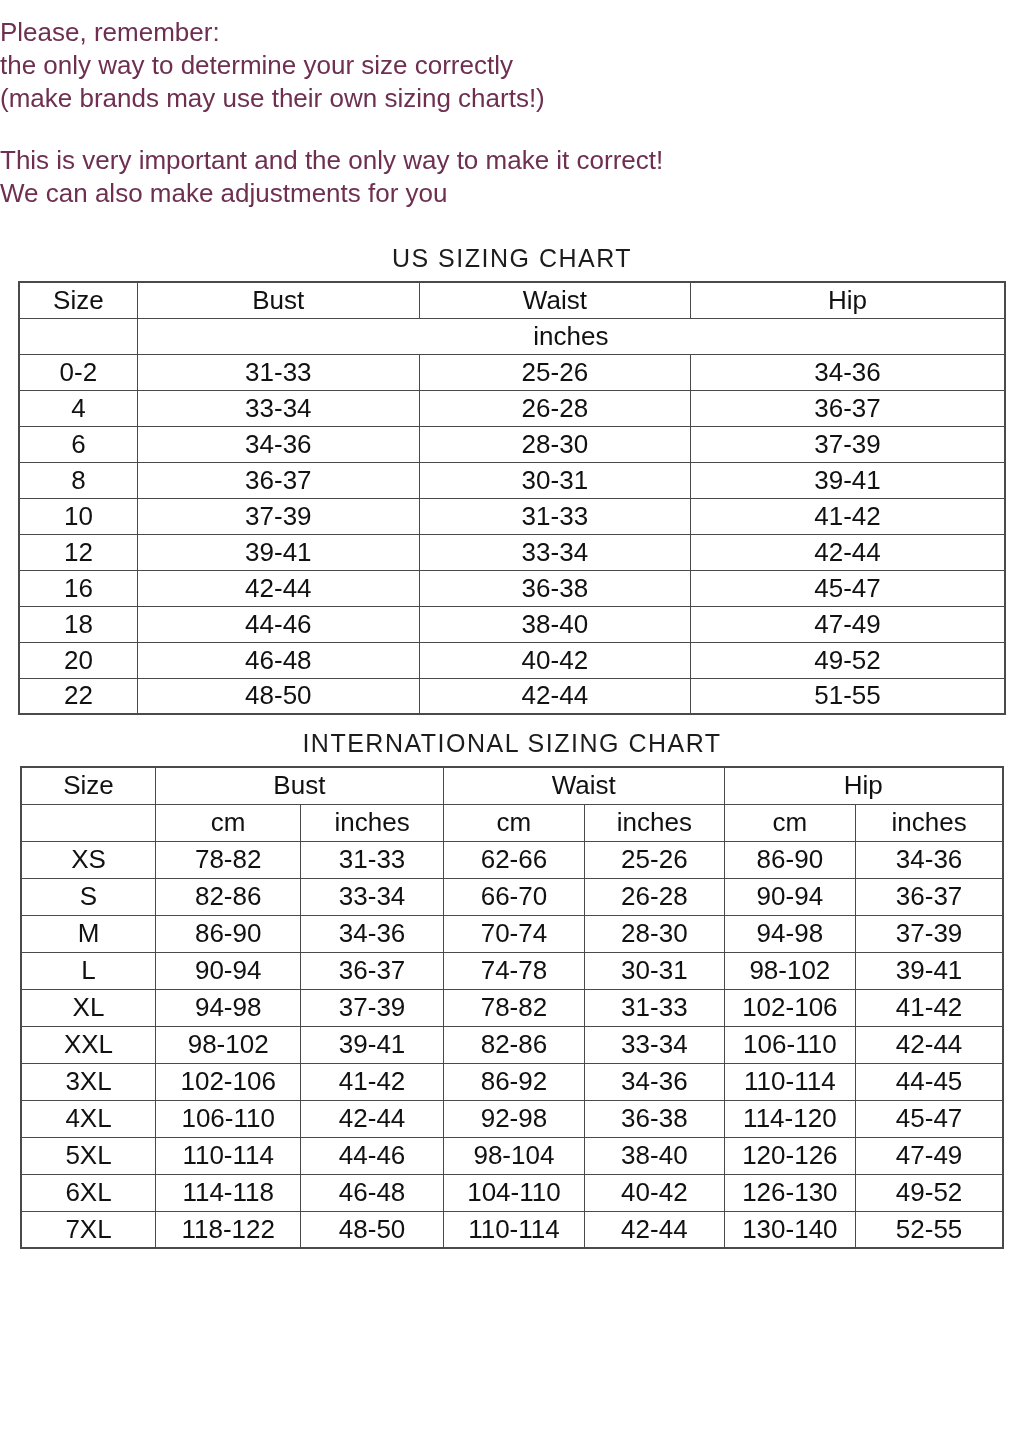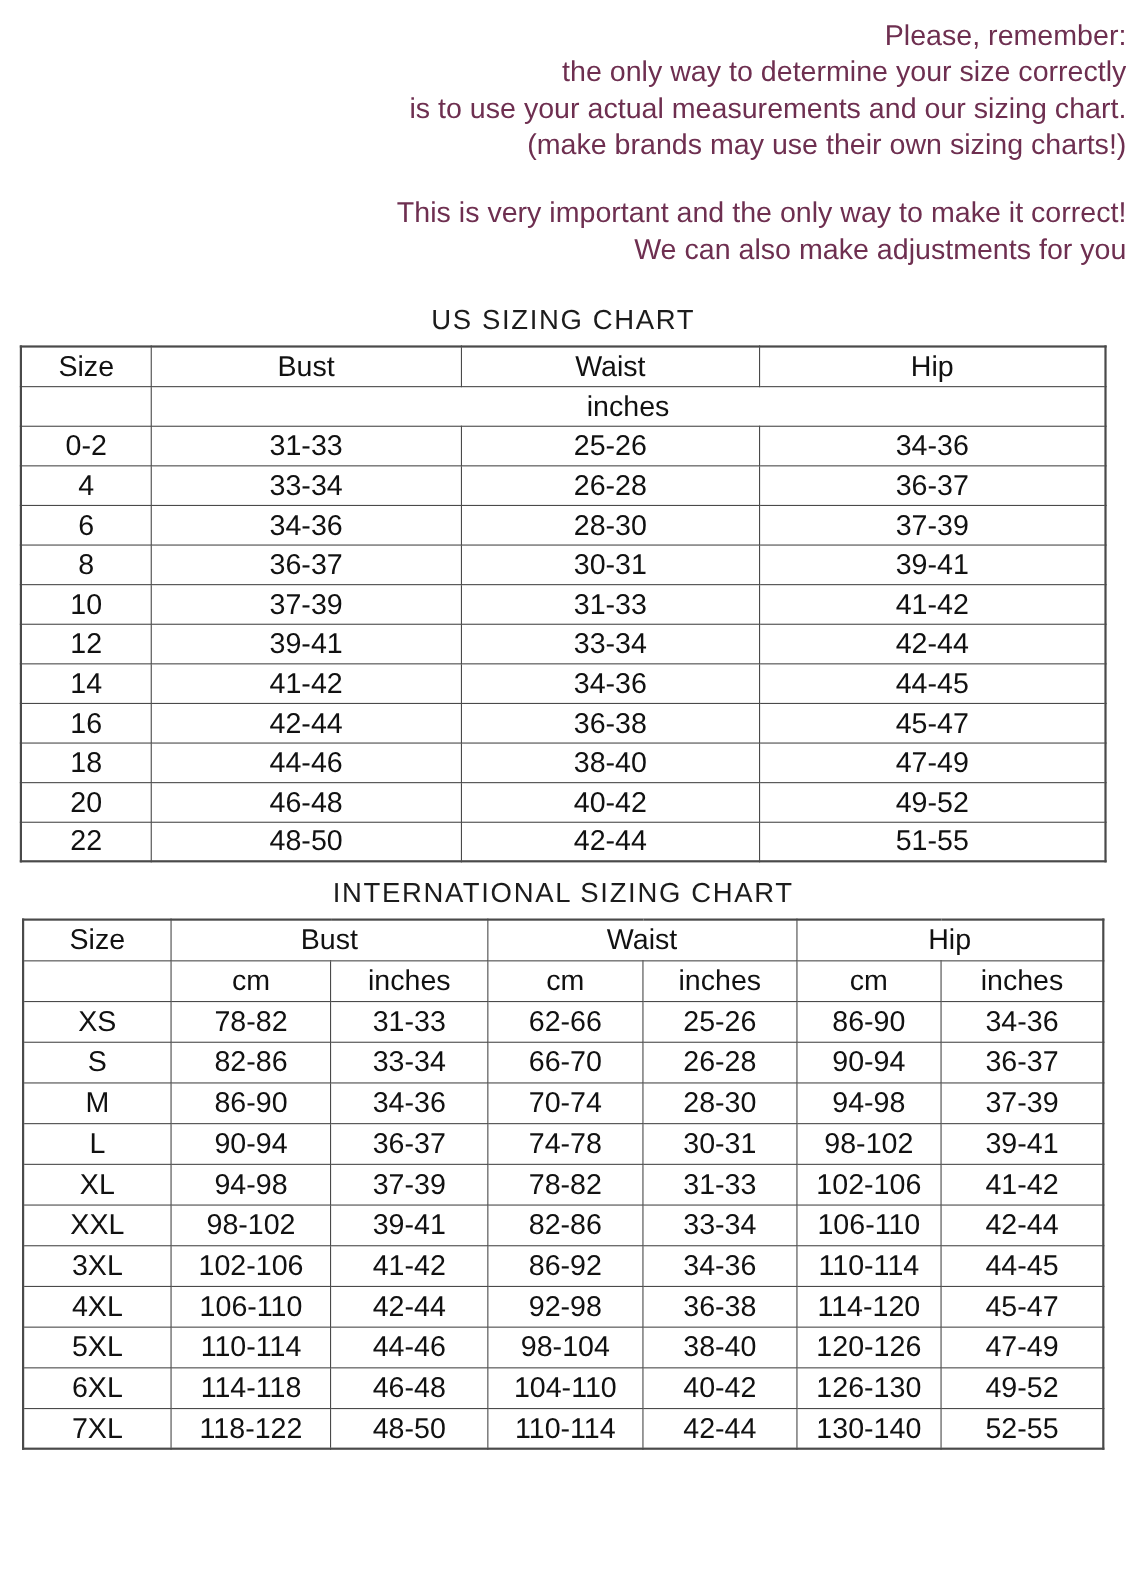--- a/index.html
+++ b/index.html
@@ -14,21 +14,21 @@
   body{
     width:1024px;height:1432px;
     background:var(--background);
     font-family:"Liberation Sans",sans-serif;
     color:var(--table-text);
     overflow:hidden;
   }
   .page{width:1024px;height:1432px;}
   .intro{
     padding-top:16px;
-    text-align:right;
+    text-align:left;
     color:var(--intro-text);
     font-size:26px;
     line-height:33px;
     font-weight:300;
   }
   .intro-par2{margin-top:29px;}
   .chart-title{
     text-align:center;
     color:var(--title-text);
     font-size:25px;
@@ -67,21 +67,20 @@
 </style>
 </head>
 <body>
 
 <div class="page">
 
   <div class="intro">
     <div class="intro-par1">
       <div>Please, remember:</div>
       <div>the only way to determine your size correctly</div>
-      <div>is to use your actual measurements and our sizing chart.</div>
       <div>(make brands may use their own sizing charts!)</div>
     </div>
     <div class="intro-par2">
       <div>This is very important and the only way to make it correct!</div>
       <div>We can also make adjustments for you</div>
     </div>
   </div>
 
   <div class="chart-title us-title">US SIZING CHART</div>
 
@@ -133,26 +132,20 @@
           <td>10</td>
           <td>37-39</td>
           <td>31-33</td>
           <td>41-42</td>
         </tr>
         <tr>
           <td>12</td>
           <td>39-41</td>
           <td>33-34</td>
           <td>42-44</td>
-        </tr>
-        <tr>
-          <td>14</td>
-          <td>41-42</td>
-          <td>34-36</td>
-          <td>44-45</td>
         </tr>
         <tr>
           <td>16</td>
           <td>42-44</td>
           <td>36-38</td>
           <td>45-47</td>
         </tr>
         <tr>
           <td>18</td>
           <td>44-46</td>

